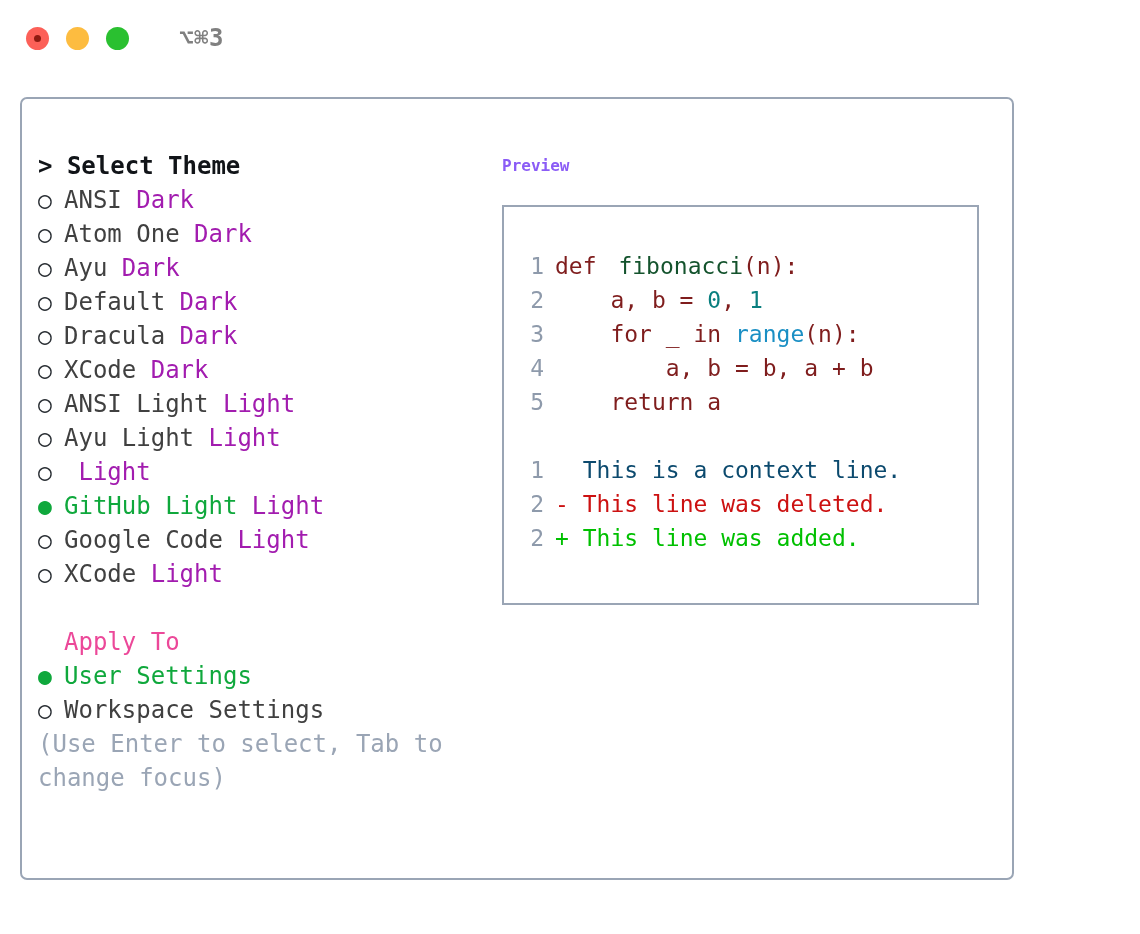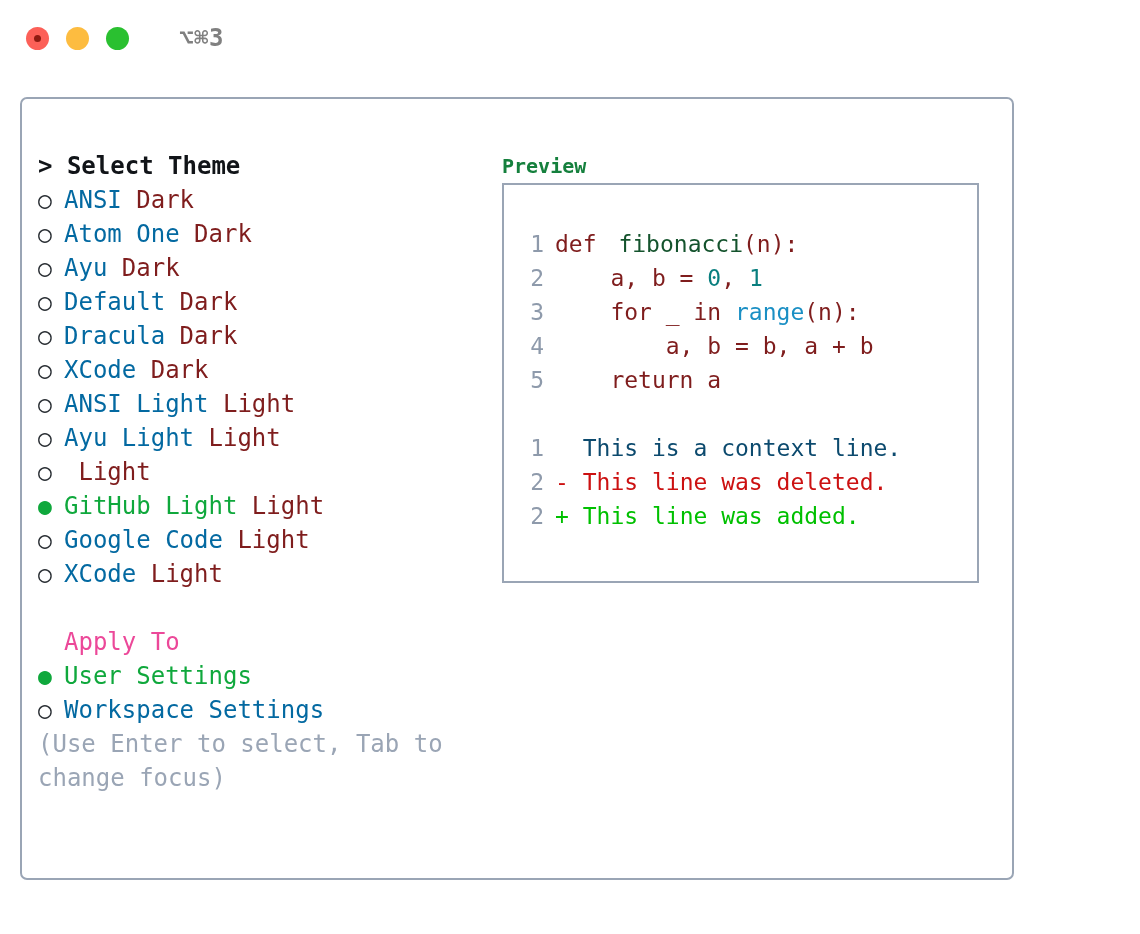--- a/index.html
+++ b/index.html
@@ -89,22 +89,22 @@
     line-height: 34px;
     color: #2c3136;
     white-space: pre;
   }
   .opt .bullet {
     width: 26px;
     flex: 0 0 26px;
     color: #2c3136;
     font-size: 23px;
   }
-  .opt .label { color: #0369a1; }
-  .opt .tag { color: #7f1d1d; }
+  .opt .label { color: #404040; }
+  .opt .tag { color: #a21caf; }
   .opt.selected .bullet { color: #0fa83c; }
   .opt.selected .label  { color: #0fa83c; }
 
   .section-head {
     font-size: 24px;
     line-height: 34px;
     color: #ec4899;
     padding-left: 26px;
     margin-top: 34px;
     white-space: pre;
@@ -116,24 +116,25 @@
     color: #9aa5b5;
     width: 410px;
   }
 
   
   .right-col {
     flex: 1;
     padding: 50px 0 0 20px;
   }
   .preview-title {
-    font-size: 20px;
+    font-size: 16px;
     font-weight: bold;
-    color: #15803d;
-    line-height: 34px;
+    color: #8b5cf6;
+    line-height: 34px;
+    margin-bottom: 22px;
   }
 
   .code-box {
     width: 477px;
     height: 400px;
     border: 2px solid #9aa5b5;
     background: #ffffff;
     padding: 42px 0 0 14px;
   }
 

